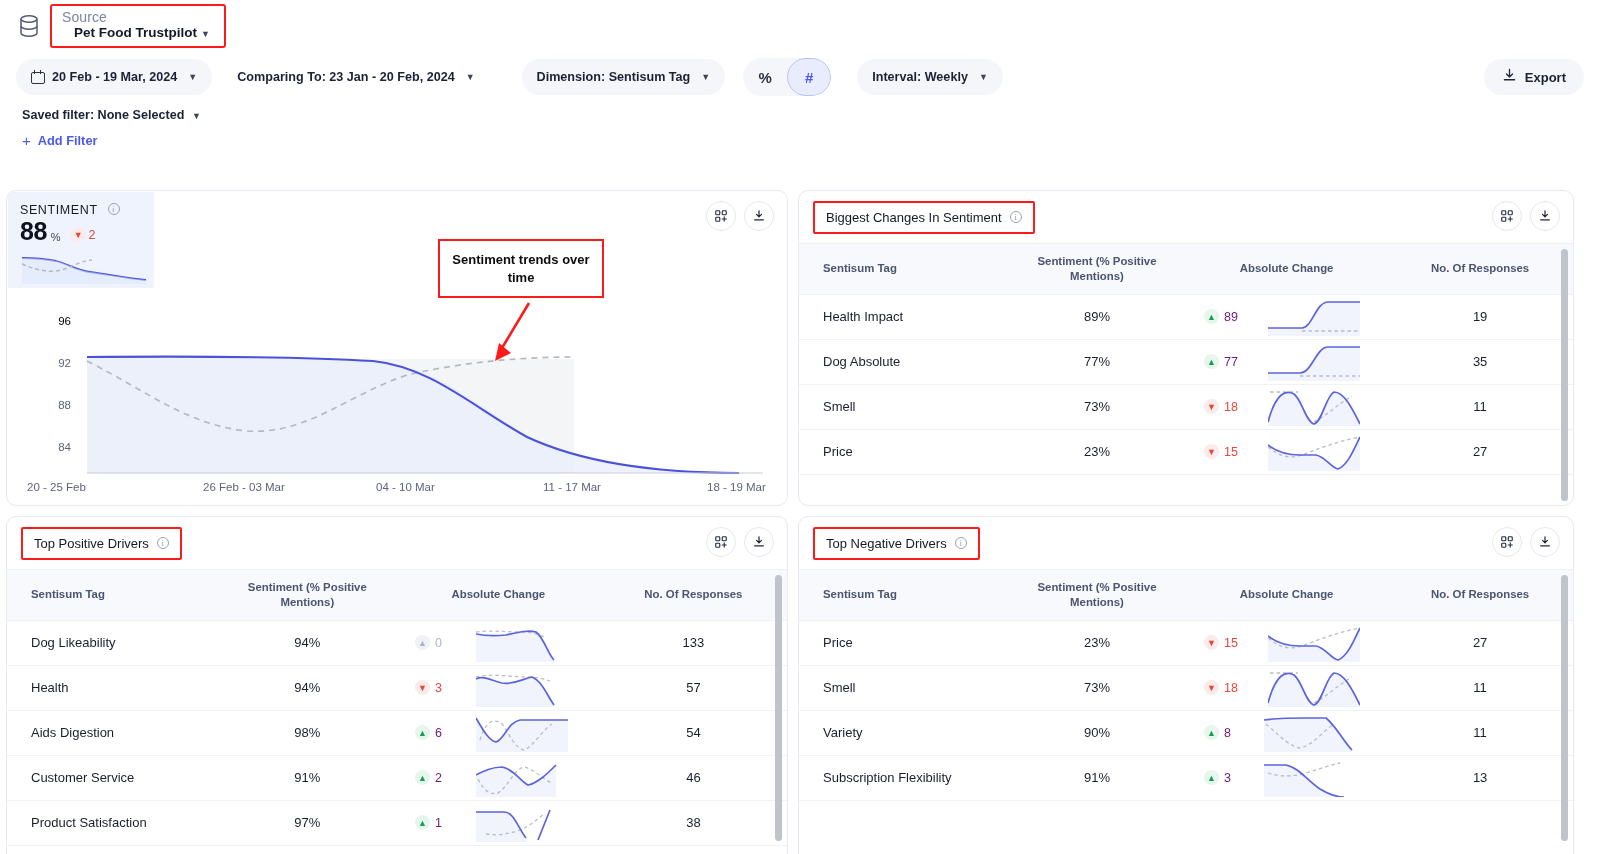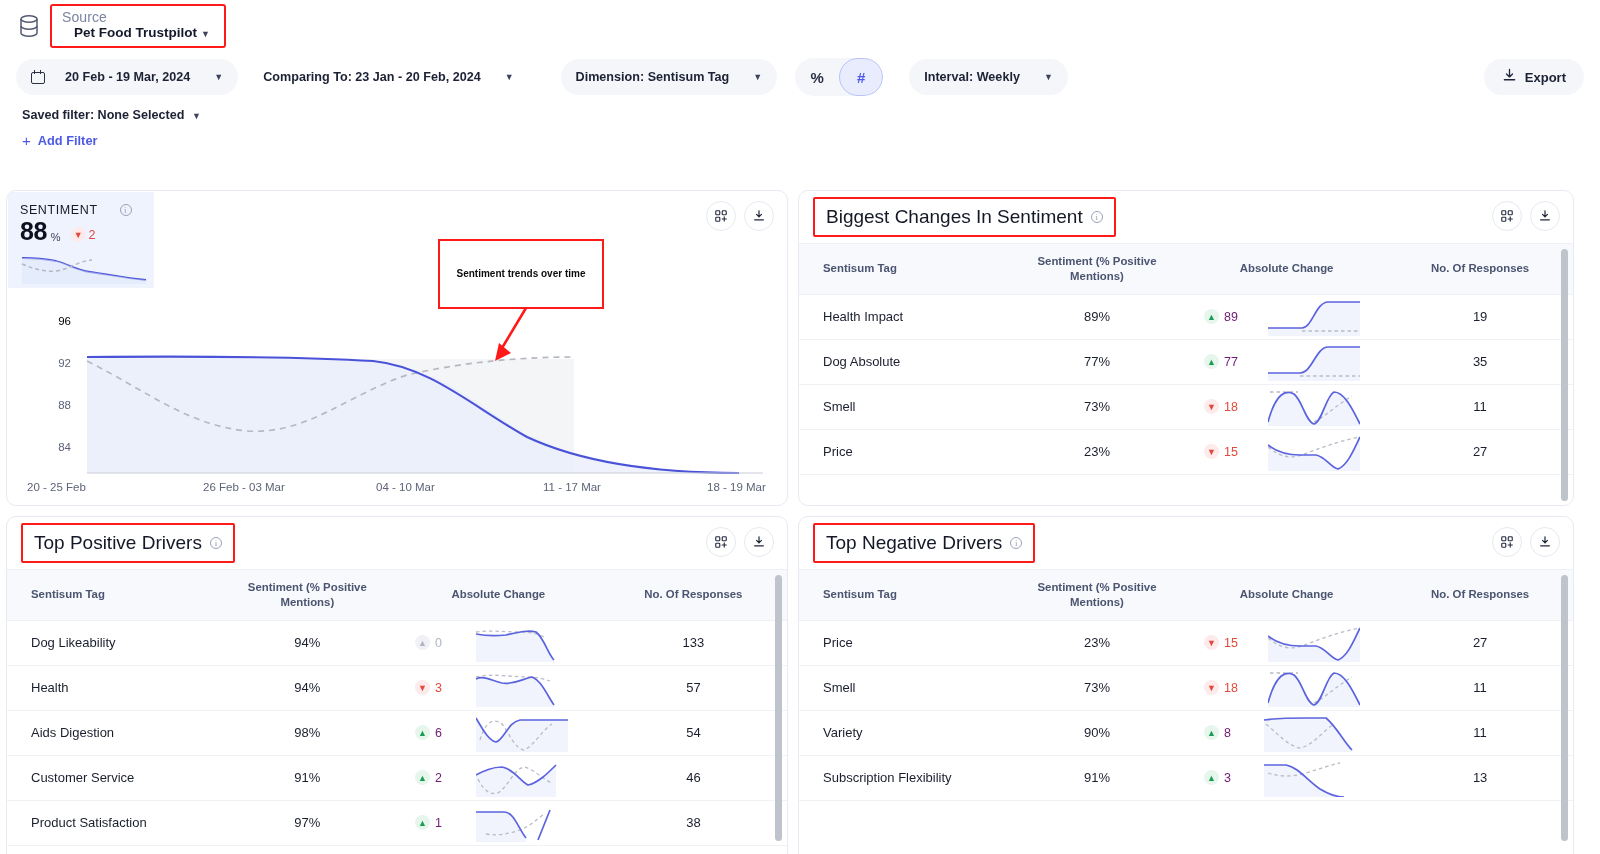--- a/index.html
+++ b/index.html
@@ -23,21 +23,21 @@
   .source-value { font-size: 13.5px; font-weight: bold; color: #14182b; padding-left: 12px; }
   .caret { font-size: 9px; color: #3d4358; margin-left: 4px; }
 
   
   .toolbar {
     height: 50px; display: flex; align-items: center; gap: 10px;
     padding: 0 16px; position: relative;
   }
   .pill {
     background: #f4f6fa; border-radius: 22px; height: 36px;
-    display: inline-flex; align-items: center; gap: 20px;
+    display: inline-flex; align-items: center; gap: 7px;
     padding: 0 15px; font-size: 12.6px; font-weight: bold; color: #1c2134;
     cursor: pointer; white-space: nowrap; text-align: center;
   }
   .pill.plain { background: transparent; }
   .cal-ico { width: 14px; height: 14px; position: relative; display:inline-block; }
   .cal-ico::before {
     content:""; position:absolute; inset:2px 0 0 0; border:1.4px solid #2c3145; border-radius:2px;
   }
   .cal-ico::after {
     content:""; position:absolute; top:0; left:3px; width:1.4px; height:4px; background:#2c3145;
@@ -76,59 +76,59 @@
   }
   .panel {
     background: #fff; border: 1px solid #e7eaf1; border-radius: 10px;
     position: relative; overflow: hidden;
   }
   .panel-head { height: 52px; display: flex; align-items: center; padding: 0 14px; position: relative; }
   .panel-title-box {
     border: 2px solid #ff1a1a; padding: 7px 11px; border-radius: 2px;
     display: inline-flex; align-items: center; gap: 8px;
   }
-  .panel-title { font-size: 19px; color: #141827; }
+  .panel-title { font-size: 13px; color: #141827; }
   .info-ico {
     width: 12px; height: 12px; border: 1.2px solid #9aa2b8; border-radius: 50%;
     display: inline-flex; align-items: center; justify-content: center;
     font-size: 9px; color: #9aa2b8; font-family: "Liberation Serif", serif; flex: 0 0 auto;
   }
   .head-actions { position: absolute; right: 13px; top: 10px; display: flex; gap: 8px; }
   .circ-btn {
     width: 30px; height: 30px; border-radius: 50%; border: 1px solid #e4e8f0;
     background: #fff; display: flex; align-items: center; justify-content: center; cursor: pointer;
   }
 
   
   #sentiment-panel { height: 316px; }
   .kpi-card {
     position: absolute; left: 1px; top: 1px; width: 146px; height: 96px;
     background: #eef3fd; padding: 11px 0 0 12px;
   }
-  .kpi-label { font-size: 12.5px; letter-spacing: .6px; color: #161a28; display: flex; align-items: center; gap: 22px; }
+  .kpi-label { font-size: 12.5px; letter-spacing: .6px; color: #161a28; display: flex; align-items: flex-start; gap: 10px; }
   .kpi-row { display: flex; align-items: flex-end; gap: 4px; margin-top: 2px; }
   .kpi-num { font-size: 25px; font-weight: bold; letter-spacing: -.5px; color: #0d1020; line-height: 1; }
   .kpi-unit { font-size: 11px; color: #3c4358; margin-bottom: 1px; }
   .delta { display: inline-flex; align-items: center; gap: 3px; margin: 0 0 2px 6px; }
   .delta-badge {
     width: 15px; height: 15px; border-radius: 50%; display: inline-flex;
     align-items: center; justify-content: center; font-size: 9px;
   }
   .down { background: #fdeaea; color: #e4483c; }
   .up { background: #e6f6ec; color: #1a9d52; }
   .flat { background: #f0f1f4; color: #aeb4c2; }
   .delta-val { font-size: 12.5px; }
   .delta-val.down { background: none; color: #e4483c; }
   .delta-val.up { background: none; color: #701a75; }
   .delta-val.flat { background: none; color: #aeb4c2; }
 
   .callout {
     position: absolute; left: 438px; top: 239px; width: 166px;
     border: 2px solid #ff1a1a; background: #fff; text-align: center;
-    padding: 26px 6px; font-size: 10px; font-weight: bold; color: #0c0c0c; line-height: 1.35;
+    padding: 10px 6px; font-size: 13px; font-weight: bold; color: #0c0c0c; line-height: 1.35;
   }
 
   
   table { width: 100%; border-collapse: collapse; table-layout: fixed; }
   thead th {
     background: #f7f9fc; font-size: 11.4px; font-weight: bold; color: #4b5470;
     padding: 10px 4px; text-align: center; line-height: 1.3;
     border-top: 1px solid #edf0f5; border-bottom: 1px solid #edf0f5;
   }
   thead th.first { text-align: left; padding-left: 24px; }

